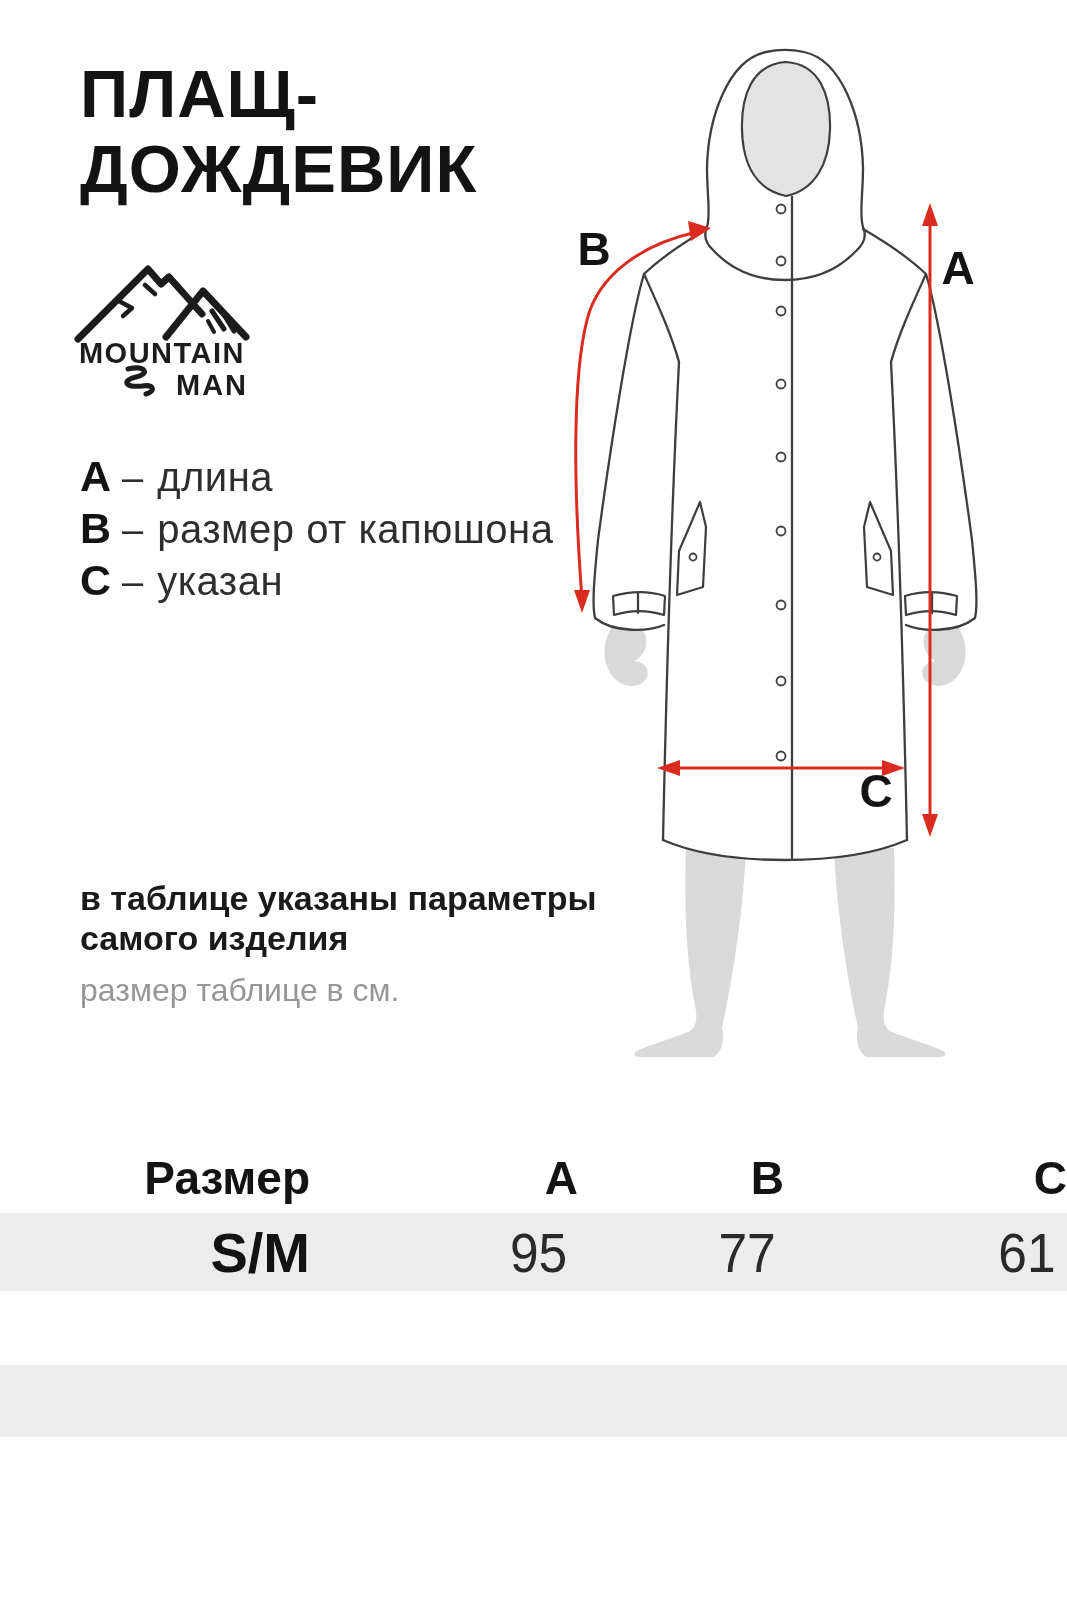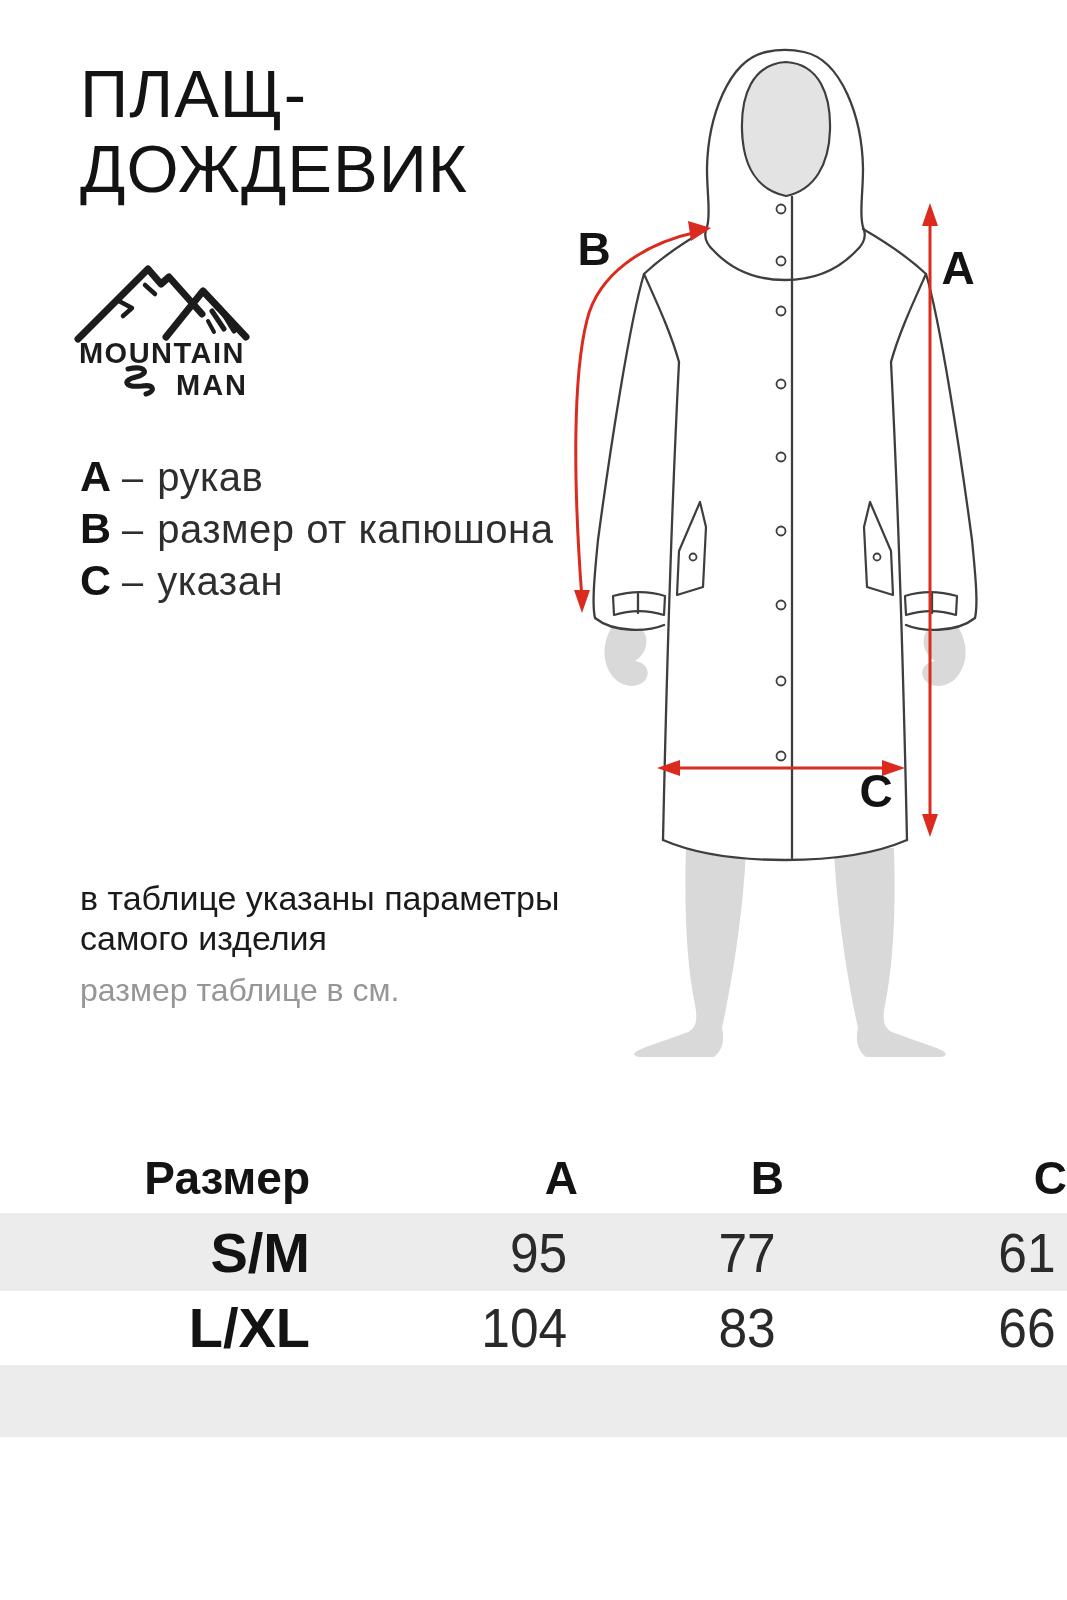--- a/index.html
+++ b/index.html
@@ -5,21 +5,21 @@
   :root{
     --accent:#db2b1f; --outline:#3e3e3e; --silhouette:#d9d9d9;
     --face-fill:#e3e3e3; --row-gray:#ececec; --muted-text:#969696;
   }
   *{margin:0;padding:0;box-sizing:border-box}
   html,body{background:#fff}
   .page{position:relative;width:1067px;height:1600px;background:#fff;overflow:hidden;
          font-family:"Liberation Sans", sans-serif;color:#131313}
 
   .title{position:absolute;left:80px;top:56px;font-size:67px;line-height:75px;
-         font-weight:normal;letter-spacing:1px;color:#131313}
+         font-weight:bold;letter-spacing:1px;color:#131313}
 
   .logo{position:absolute;left:62px;top:252px;width:192px;height:152px}
   .logo text{font-family:"Liberation Sans", sans-serif;font-weight:bold;fill:#1c1c1c}
 
   .legend{position:absolute;left:80px;top:452px}
   .legend-row{display:flex;align-items:baseline;height:52px}
   .legend-key{font-size:43px;font-weight:bold;width:42px;color:#131313}
   .legend-dash{font-size:38px;color:#2e2e2e;margin-right:14px}
   .legend-label{font-size:40px;font-weight:normal;color:#2e2e2e;letter-spacing:0.5px}
 
@@ -30,21 +30,21 @@
               stroke-linecap:round;stroke-linejoin:round}
   .figure .fill-ln{fill:#ffffff;stroke:var(--outline);stroke-width:2.2;stroke-linejoin:round}
   .figure .face{fill:var(--face-fill);stroke:var(--outline);stroke-width:2.2}
   .figure .snap{fill:#ffffff;stroke:var(--outline);stroke-width:1.8}
   .figure .accent-ln{fill:none;stroke:var(--accent);stroke-width:3;stroke-linecap:round}
   .figure .accent-fill{fill:var(--accent);stroke:none}
   .figure .fig-label{font-family:"Liberation Sans", sans-serif;font-size:46px;
                      font-weight:bold;fill:#131313;text-anchor:middle}
 
   .notes{position:absolute;left:80px;top:878px;width:540px}
-  .notes-bold{font-size:34px;line-height:40px;font-weight:normal;color:#1a1a1a}
+  .notes-bold{font-size:34px;line-height:40px;font-weight:bold;color:#1a1a1a}
   .notes-muted{font-size:32px;margin-top:14px;font-weight:normal;color:var(--muted-text)}
 
   .size-table{position:absolute;left:0;top:1143px;width:1067px}
   .t-row{display:grid;grid-template-columns:310px 268px 206px 1fr;align-items:center;
          width:1067px;text-align:right}
   .t-head{height:70px;font-size:46px;font-weight:bold}
   .t-data{height:78px;font-size:56px}
   .t-data .size-cell{font-weight:bold}
   .t-data .num{font-weight:normal;color:#2a2a2a;transform:scaleX(0.92)}
   .row-alt{background:var(--row-gray)}
@@ -73,21 +73,21 @@
     </g>
     <path d="M 66,116 C 84,112 88,121 74,124 C 60,127 62,135 80,133 C 92,131 94,138 84,141" fill="none" stroke="#1c1c1c" stroke-width="5" stroke-linecap="round"></path>
     <text x="100" y="110" font-size="29" letter-spacing="1.5" text-anchor="middle">MOUNTAIN</text>
     <text x="150" y="142" font-size="29" letter-spacing="2" text-anchor="middle">MAN</text>
   </svg>
 
   <div class="legend">
     <div class="legend-row">
       <span class="legend-key">A</span>
       <span class="legend-dash">–</span>
-      <span class="legend-label">рукав</span>
+      <span class="legend-label">длина</span>
     </div>
     <div class="legend-row">
       <span class="legend-key">B</span>
       <span class="legend-dash">–</span>
       <span class="legend-label">размер от капюшона</span>
     </div>
     <div class="legend-row">
       <span class="legend-key">C</span>
       <span class="legend-dash">–</span>
       <span class="legend-label">указан</span>
@@ -167,23 +167,17 @@
       <div>A</div>
       <div>B</div>
       <div>C</div>
     </div>
     <div class="t-row t-data row-alt">
       <div class="size-cell">S/M</div>
       <div class="num">95</div>
       <div class="num">77</div>
       <div class="num">61</div>
     </div>
-    <div class="t-row t-data row-plain">
-      <div class="size-cell">L/XL</div>
-      <div class="num">104</div>
-      <div class="num">83</div>
-      <div class="num">66</div>
-    </div>
   </div>
 
   <div class="gray-bar"></div>
 
 </div>
 
 </body></html>

